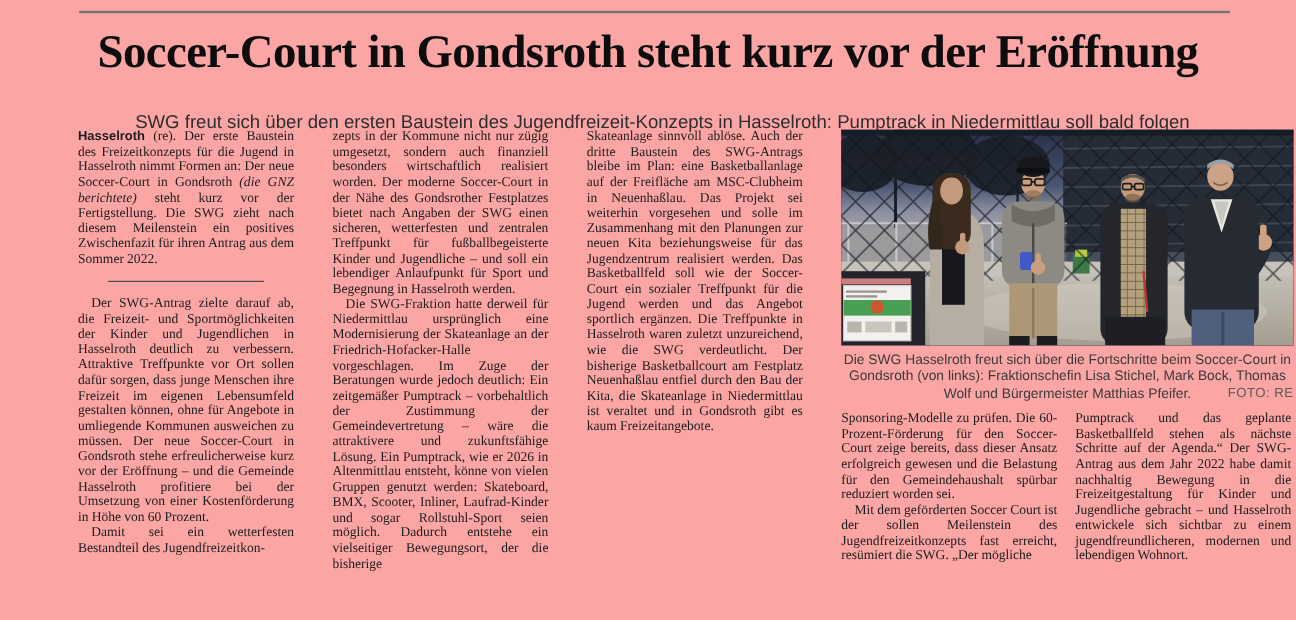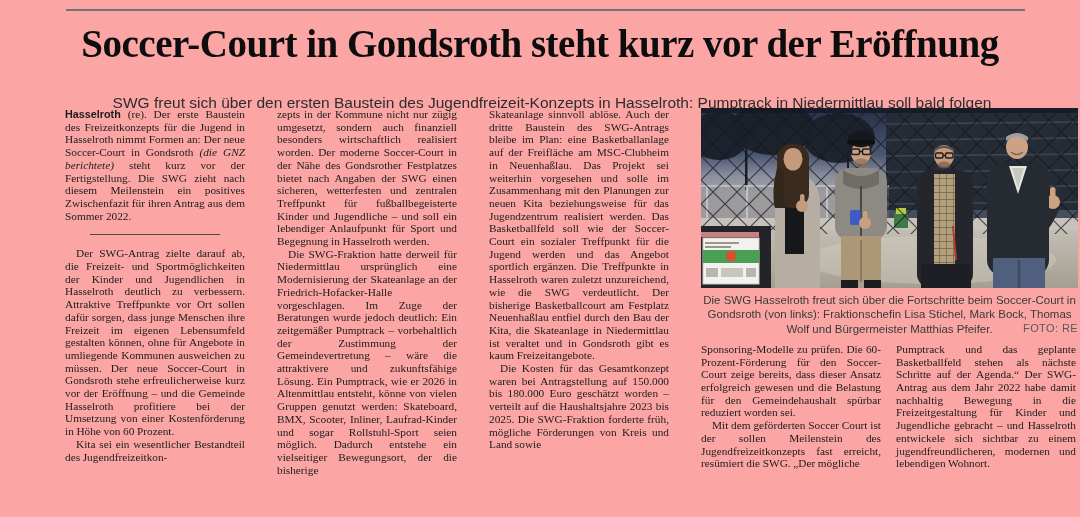--- a/index.html
+++ b/index.html
@@ -36,31 +36,30 @@
 
   <h1 class="headline">Soccer-Court in Gondsroth steht kurz vor der Eröffnung</h1>
   <h2 class="subheadline">SWG freut sich über den ersten Baustein des Jugendfreizeit-Konzepts in Hasselroth: Pumptrack in Niedermittlau soll bald folgen</h2>
 
   <div class="article-body">
 
     <div class="col">
       <p class="lead"><span class="loc">Hasselroth</span><span> (re). Der erste Baustein des Freizeitkonzepts für die Jugend in Hasselroth nimmt Formen an: Der neue Soccer-Court in Gondsroth </span><span class="it">(die GNZ berichtete)</span><span> steht kurz vor der Fertigstellung. Die SWG zieht nach diesem Meilenstein ein positives Zwischenfazit für ihren Antrag aus dem Sommer 2022.</span></p>
       <div class="divider"></div>
       <p class="indent">Der SWG-Antrag zielte darauf ab, die Freizeit- und Sportmöglichkeiten der Kinder und Jugendlichen in Hasselroth deutlich zu verbessern. Attraktive Treffpunkte vor Ort sollen dafür sorgen, dass junge Menschen ihre Freizeit im eigenen Lebensumfeld gestalten können, ohne für Angebote in umliegende Kommunen ausweichen zu müssen. Der neue Soccer-Court in Gondsroth stehe erfreulicherweise kurz vor der Eröffnung – und die Gemeinde Hasselroth profitiere bei der Umsetzung von einer Kostenförderung in Höhe von 60 Prozent.</p>
-      <p class="indent">Kita sei ein wesentlicher Bestandteil des Jugendfreizeitkon-</p>
+      <p class="indent">Damit sei ein wetterfesten Bestandteil des Jugendfreizeitkon-</p>
     </div>
 
     <div class="col">
       <p>zepts in der Kommune nicht nur zügig umgesetzt, sondern auch finanziell besonders wirtschaftlich realisiert worden. Der moderne Soccer-Court in der Nähe des Gondsrother Festplatzes bietet nach Angaben der SWG einen sicheren, wetterfesten und zentralen Treffpunkt für fußballbegeisterte Kinder und Jugendliche – und soll ein lebendiger Anlaufpunkt für Sport und Begegnung in Hasselroth werden.</p>
       <p class="indent">Die SWG-Fraktion hatte derweil für Niedermittlau ursprünglich eine Modernisierung der Skateanlage an der Friedrich-Hofacker-Halle vorgeschlagen. Im Zuge der Beratungen wurde jedoch deutlich: Ein zeitgemäßer Pumptrack – vorbehaltlich der Zustimmung der Gemeindevertretung – wäre die attraktivere und zukunftsfähige Lösung. Ein Pumptrack, wie er 2026 in Altenmittlau entsteht, könne von vielen Gruppen genutzt werden: Skateboard, BMX, Scooter, Inliner, Laufrad-Kinder und sogar Rollstuhl-Sport seien möglich. Dadurch entstehe ein vielseitiger Bewegungsort, der die bisherige</p>
     </div>
 
     <div class="col">
       <p>Skateanlage sinnvoll ablöse. Auch der dritte Baustein des SWG-Antrags bleibe im Plan: eine Basketballanlage auf der Freifläche am MSC-Clubheim in Neuenhaßlau. Das Projekt sei weiterhin vorgesehen und solle im Zusammenhang mit den Planungen zur neuen Kita beziehungsweise für das Jugendzentrum realisiert werden. Das Basketballfeld soll wie der Soccer-Court ein sozialer Treffpunkt für die Jugend werden und das Angebot sportlich ergänzen. Die Treffpunkte in Hasselroth waren zuletzt unzureichend, wie die SWG verdeutlicht. Der bisherige Basketballcourt am Festplatz Neuenhaßlau entfiel durch den Bau der Kita, die Skateanlage in Niedermittlau ist veraltet und in Gondsroth gibt es kaum Freizeitangebote.</p>
-      <p class="indent">Die Kosten für das Gesamtkonzept waren bei Antragstellung auf 150.000 bis 180.000 Euro geschätzt worden – verteilt auf die Haushaltsjahre 2023 bis 2025. Die SWG-Fraktion forderte früh, mögliche Förderungen von Kreis und Land sowie</p>
     </div>
 
     <div class="right-block">
 
       <div class="photo-frame">
         <svg width="377" height="180" viewBox="0 0 377 180" xmlns="http://www.w3.org/2000/svg">
           <defs>
             <linearGradient id="sky" x1="0" y1="0" x2="0" y2="1">
               <stop offset="0" stop-color="#272f47"></stop>
               <stop offset="0.38" stop-color="#4c5670"></stop>

